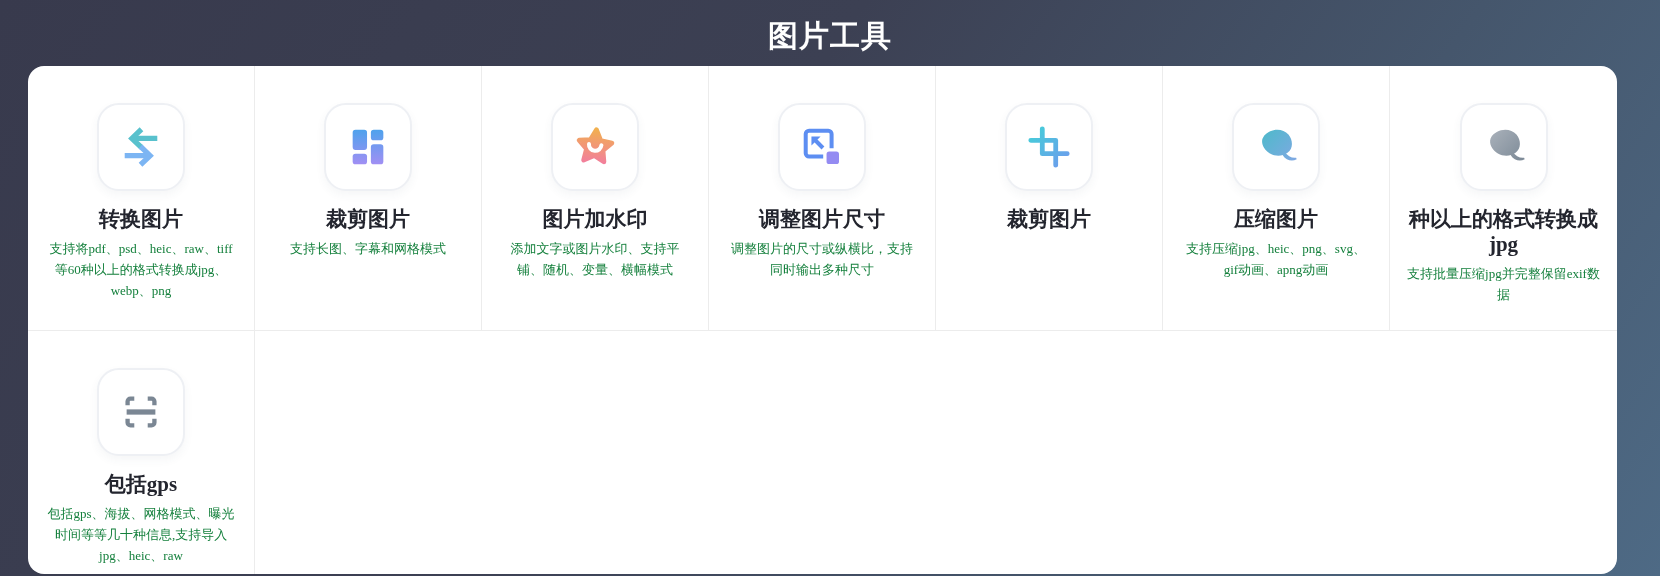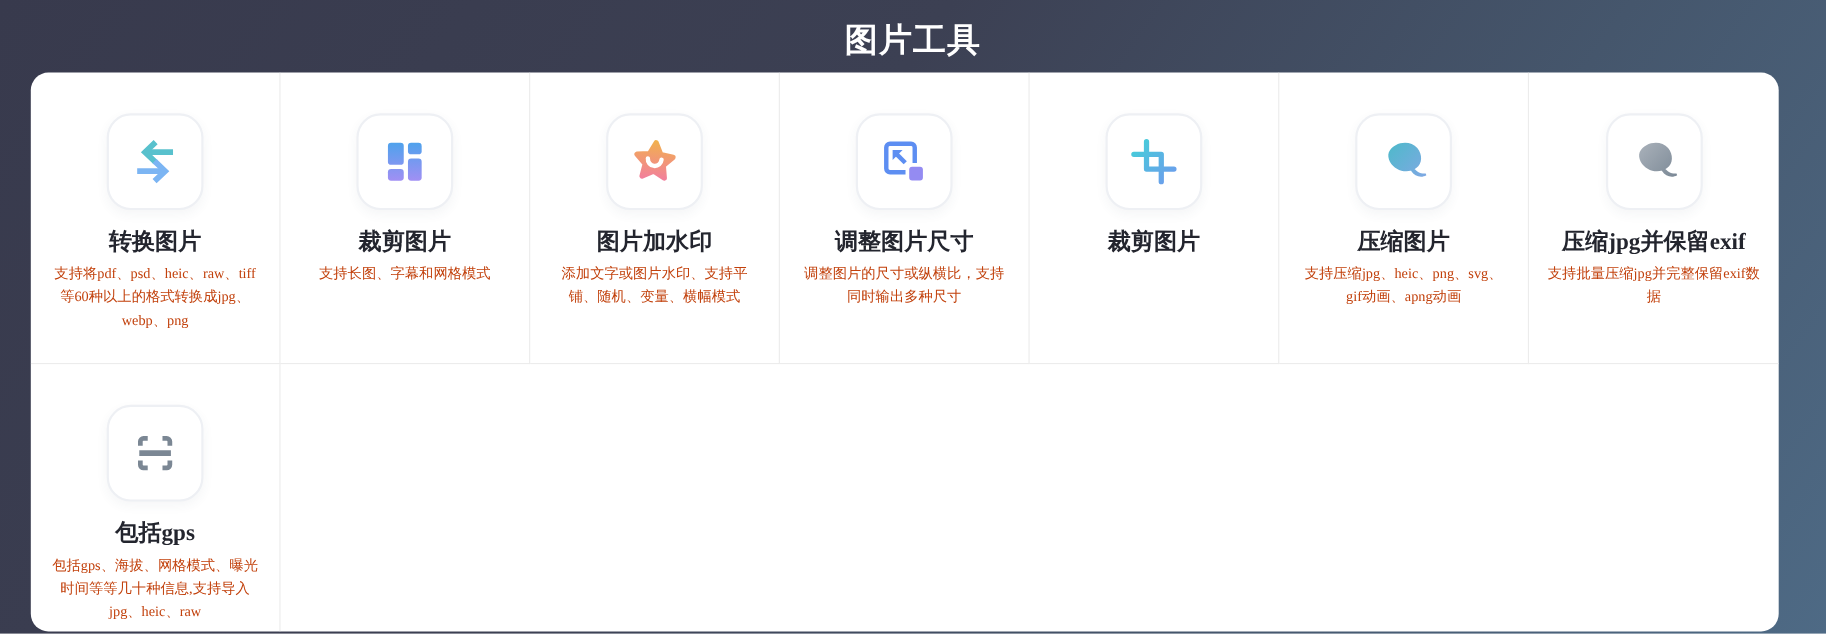--- a/index.html
+++ b/index.html
@@ -35,21 +35,21 @@
     display:flex;align-items:center;justify-content:center;box-sizing:border-box;
   }
   .icon{width:46px;height:46px;display:block;}
   .icon svg{width:46px;height:46px;display:block;}
   .card-title{
     margin-top:16px;padding:0 12px;
     font-size:21px;font-weight:700;color:#23252e;line-height:1.2;text-align:center;
   }
   .card-desc{
     margin-top:7px;padding:0 17px;
-    font-size:13px;color:#c2410c;line-height:1.6;text-align:center;
+    font-size:13px;color:#15803d;line-height:1.6;text-align:center;
   }
 </style>
 </head>
 <body>
 
 <h1 class="page-title">图片工具</h1>
 
 <div class="panel">
   <div class="grid" id="grid">
   <div class="cell bb br">
@@ -167,21 +167,21 @@
               <defs>
                 <linearGradient id="gE" x1="10" y1="8" x2="42" y2="38" gradientUnits="userSpaceOnUse">
                   <stop stop-color="#a8b0b9"></stop>
                   <stop offset="1" stop-color="#7e8b98"></stop>
                 </linearGradient>
               </defs>
               <path d="M10 15 C15 5 30 3 37 11 C42 17 42 26 36 30 C28 36 16 33 11 24 C9.5 21 9 17.5 10 15 Z M33 29 C36 33.5 40.5 35.8 45 35.2 L45.6 36.8 C40.5 39.8 34.5 37.8 31.2 32.8 Z" fill="url(#gE)"></path>
             </svg>
           </span>
     </span>
-    <div class="card-title">压缩jpg并保留exif</div>
+    <div class="card-title">种以上的格式转换成jpg</div>
     <div class="card-desc">支持批量压缩jpg并完整保留exif数据</div>
   </div>
 
 
   <div class="cell br">
     <span class="icon-box">
       <span class="icon">
             <svg viewBox="0 0 48 48" fill="none" stroke="#7b8794">
               <path d="M10 17v-4a3 3 0 0 1 3-3h4" stroke-width="4.5"></path>
               <path d="M31 10h4a3 3 0 0 1 3 3v4" stroke-width="4.5"></path>

